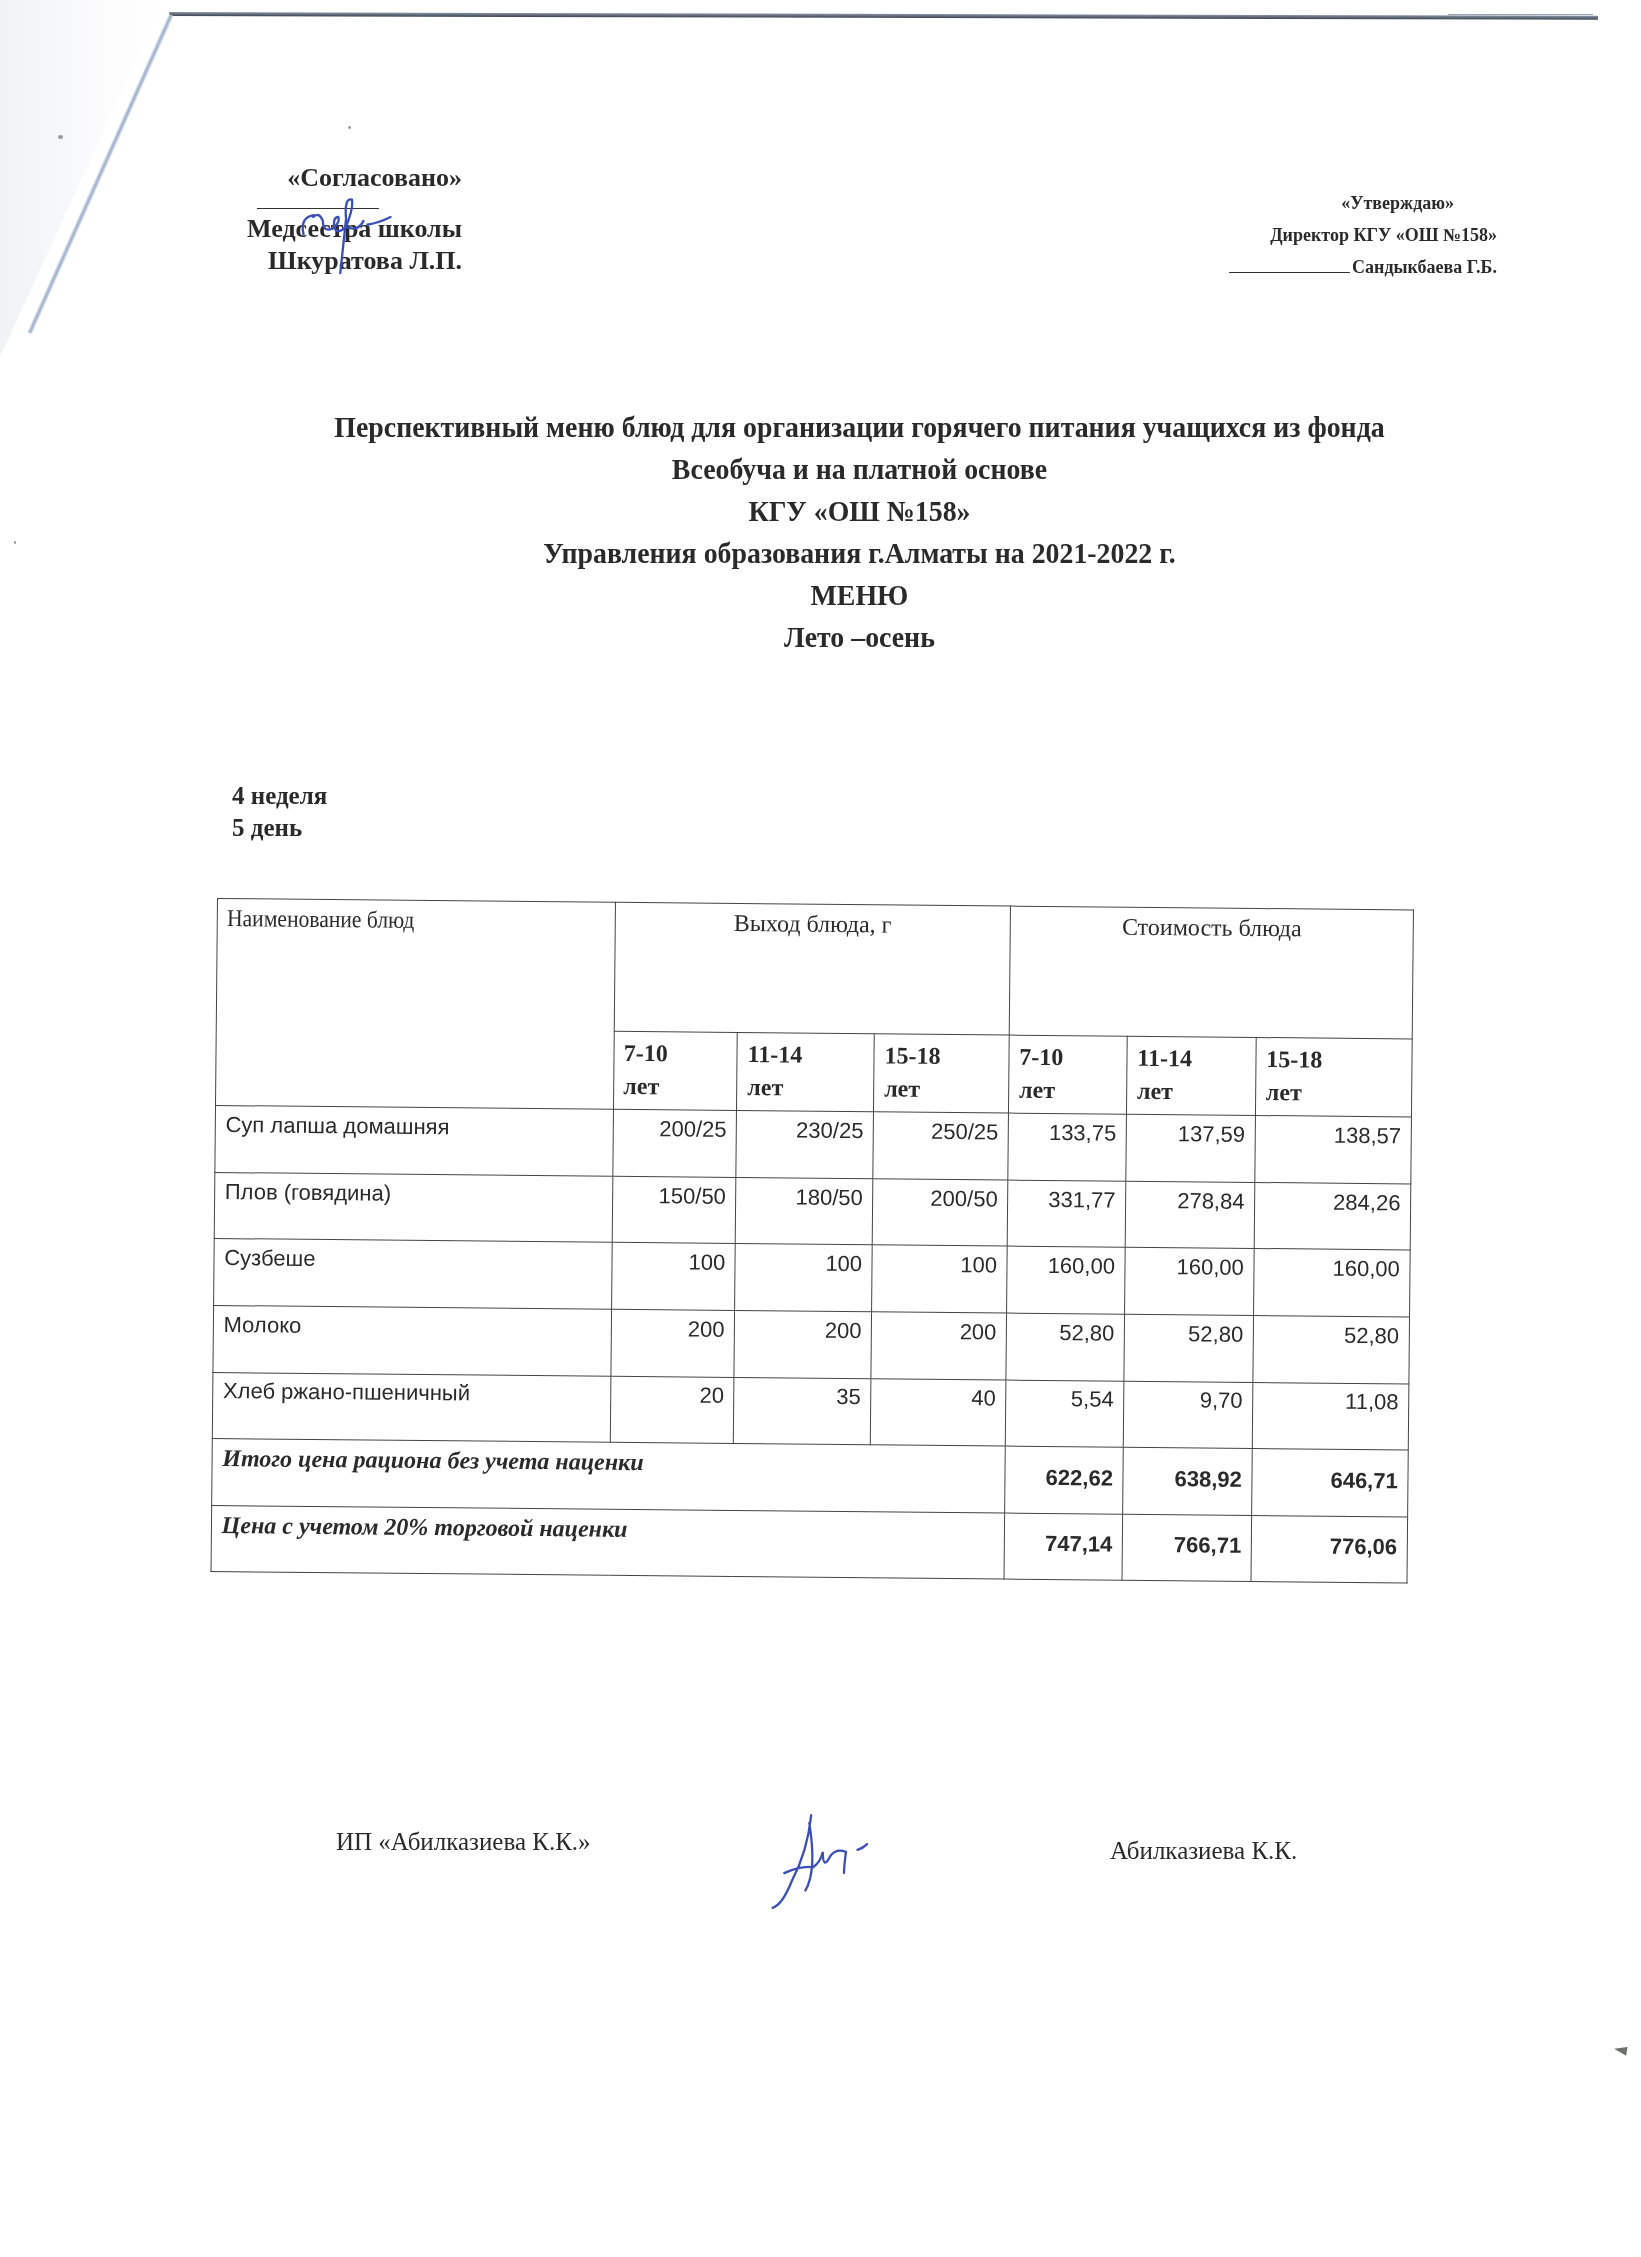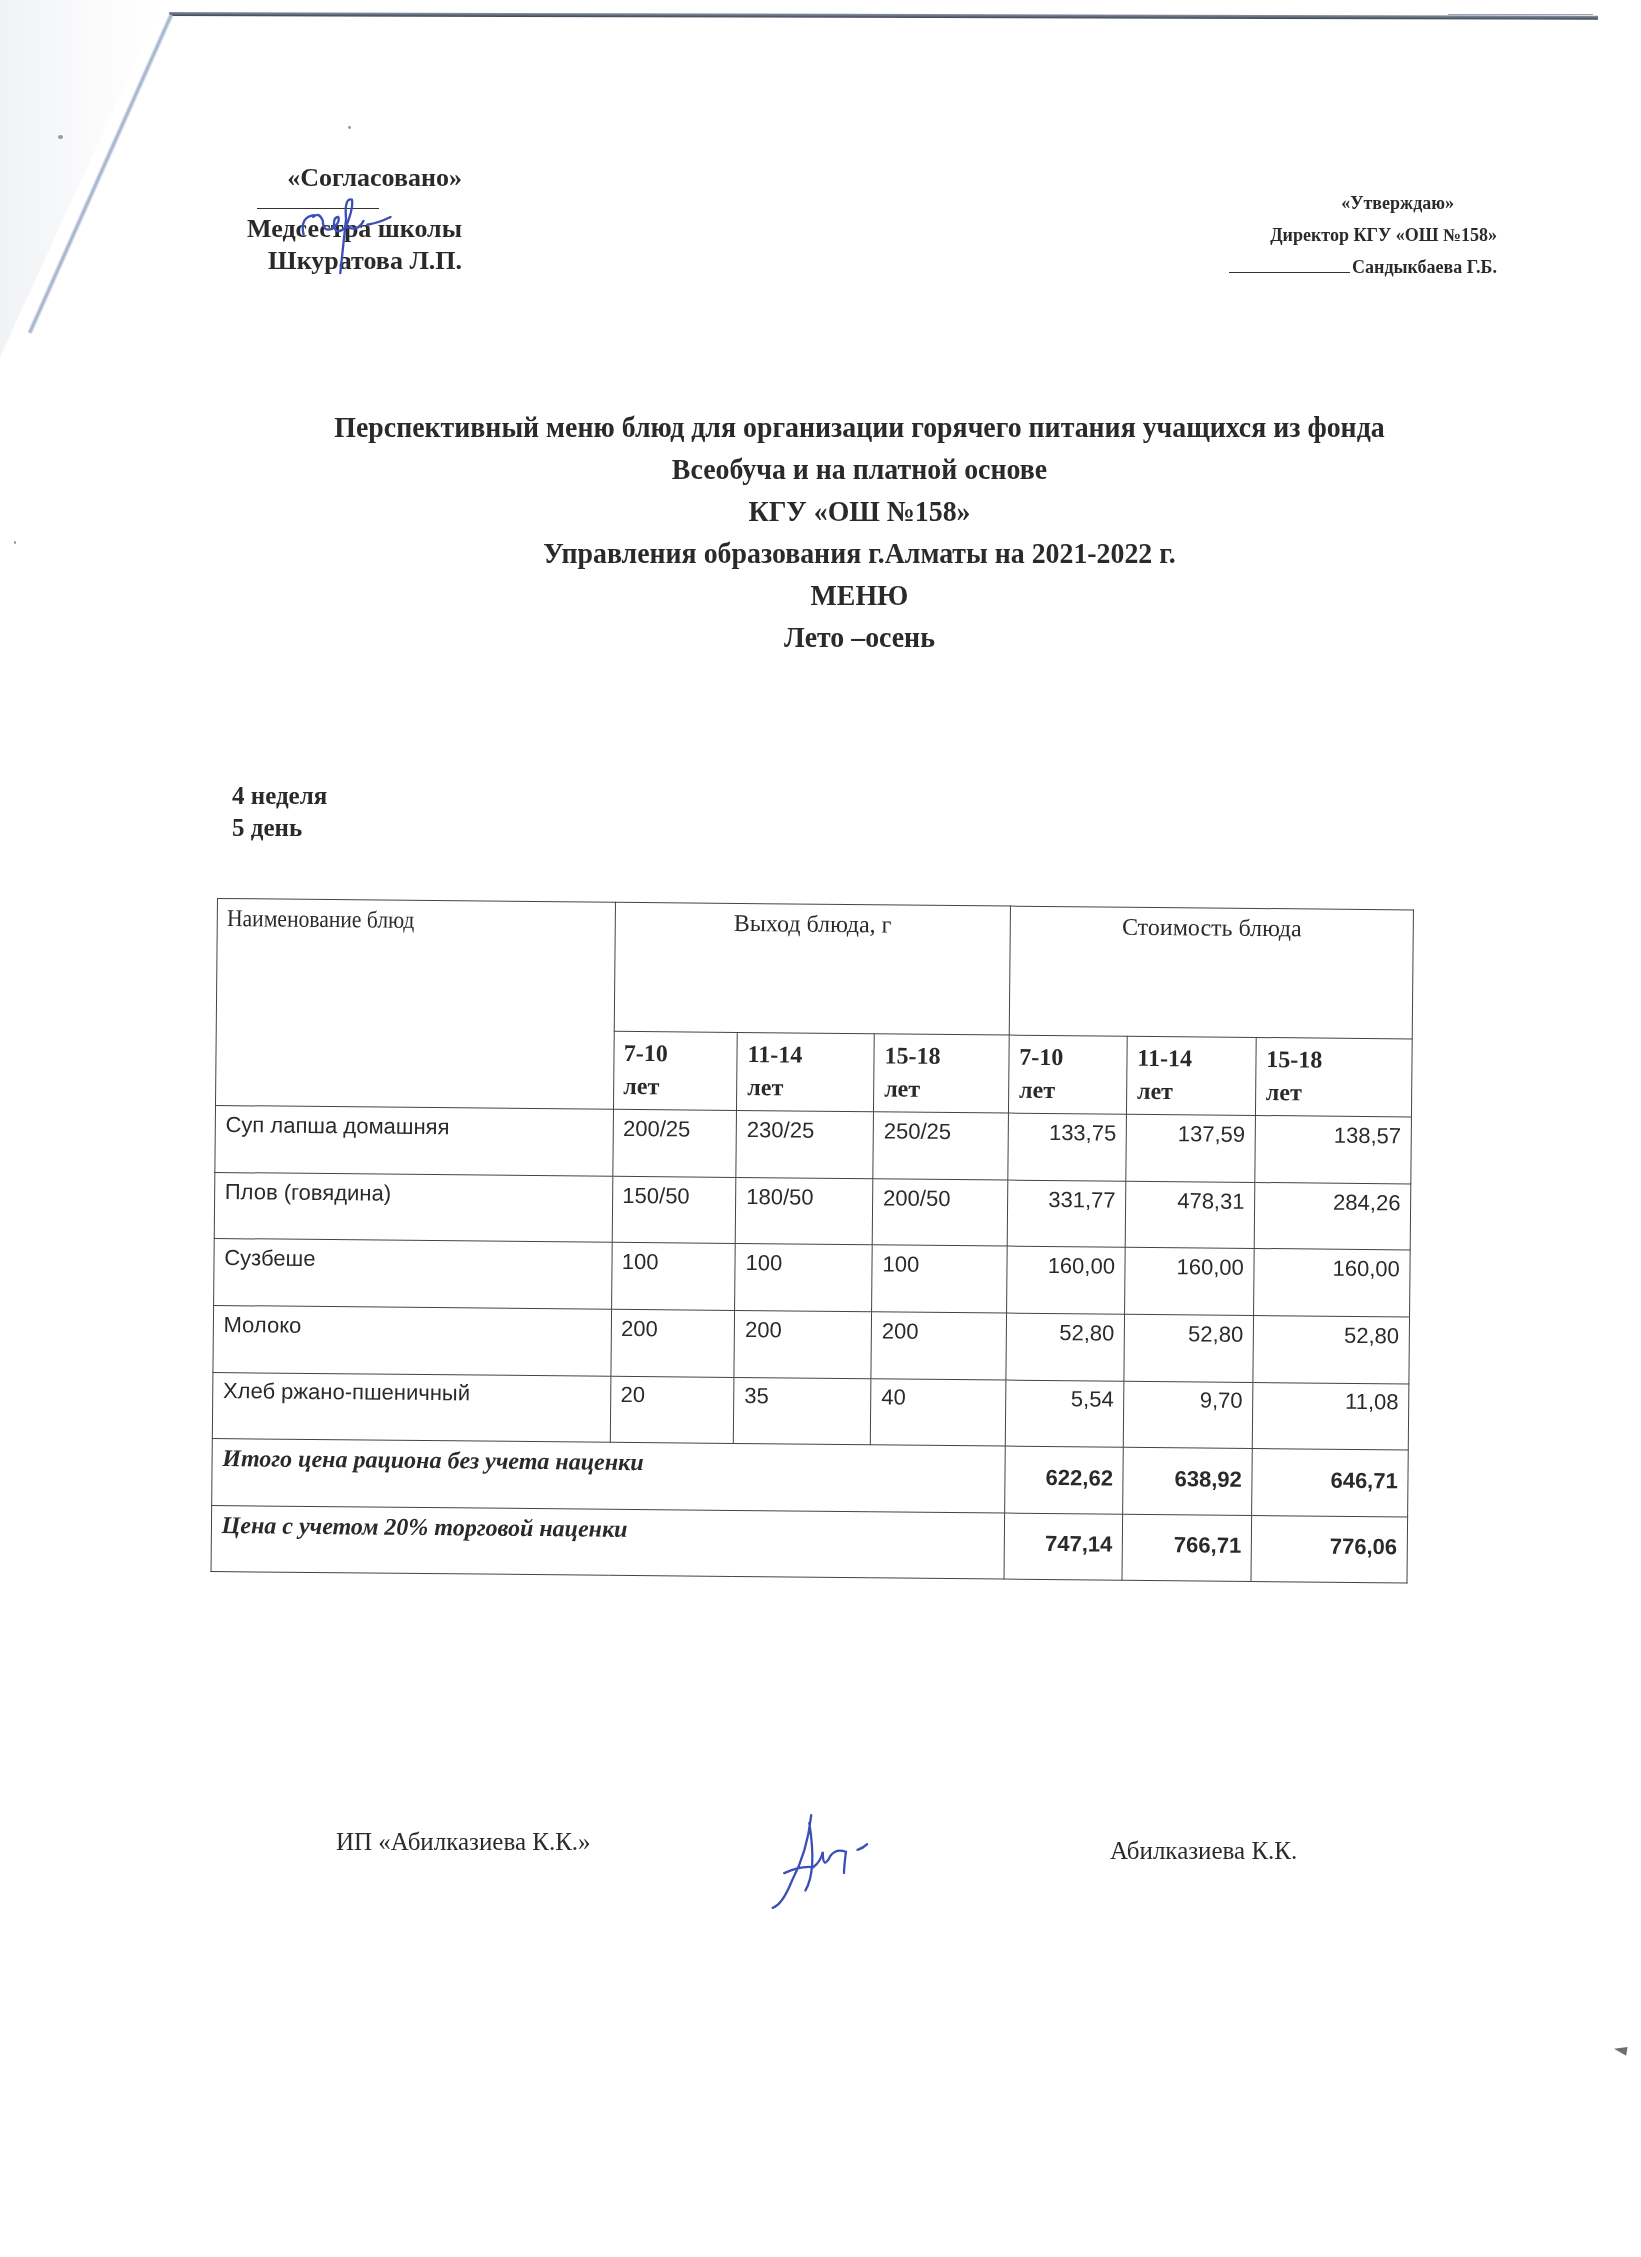--- a/index.html
+++ b/index.html
@@ -54,21 +54,21 @@
       position: absolute; left: 217px; top: 898px; width: 1197px;
       border-collapse: collapse; transform: rotate(0.55deg); transform-origin: top left;
     }
     table.menu td, table.menu th {
       border: 1.9px solid #444; vertical-align: top; padding: 5.8px 9.7px;
     }
     .th-main { font-family: "Liberation Serif", serif; font-size: 24px; font-weight: bold; text-align: left; }
     .th-center { text-align: center; }
     .th-age { font-size: 24px; font-weight: bold; line-height: 33px; text-align: left; }
     .dish { font-family: "Liberation Sans", sans-serif; font-size: 22px; height: 54px; }
-    .num { font-family: "Liberation Sans", sans-serif; font-size: 22px; text-align: left; }
+    .num { font-family: "Liberation Sans", sans-serif; font-size: 22px; text-align: right; }
     .cost { font-family: "Liberation Sans", sans-serif; font-size: 22px; text-align: right; }
     .total-label { font-style: italic; font-weight: bold; font-size: 24px; height: 54px; }
     .total-val { font-family: "Liberation Sans", sans-serif; font-weight: bold; font-size: 22px; text-align: right; padding-top: 17.4px !important; }
 
     .footer-left { position: absolute; left: 336px; top: 1828px; font-size: 25px; }
     .footer-right { position: absolute; left: 1110px; top: 1837px; font-size: 25px; }
     .sig-svg { position: absolute; }
   </style>
 </head>
 <body>
@@ -163,21 +163,21 @@
     <td class="cost">133,75</td>
     <td class="cost">137,59</td>
     <td class="cost">138,57</td>
   </tr>
   <tr>
     <td class="dish">Плов (говядина)</td>
     <td class="num">150/50</td>
     <td class="num">180/50</td>
     <td class="num">200/50</td>
     <td class="cost">331,77</td>
-    <td class="cost">478,31</td>
+    <td class="cost">278,84</td>
     <td class="cost">284,26</td>
   </tr>
   <tr>
     <td class="dish">Сузбеше</td>
     <td class="num">100</td>
     <td class="num">100</td>
     <td class="num">100</td>
     <td class="cost">160,00</td>
     <td class="cost">160,00</td>
     <td class="cost">160,00</td>

